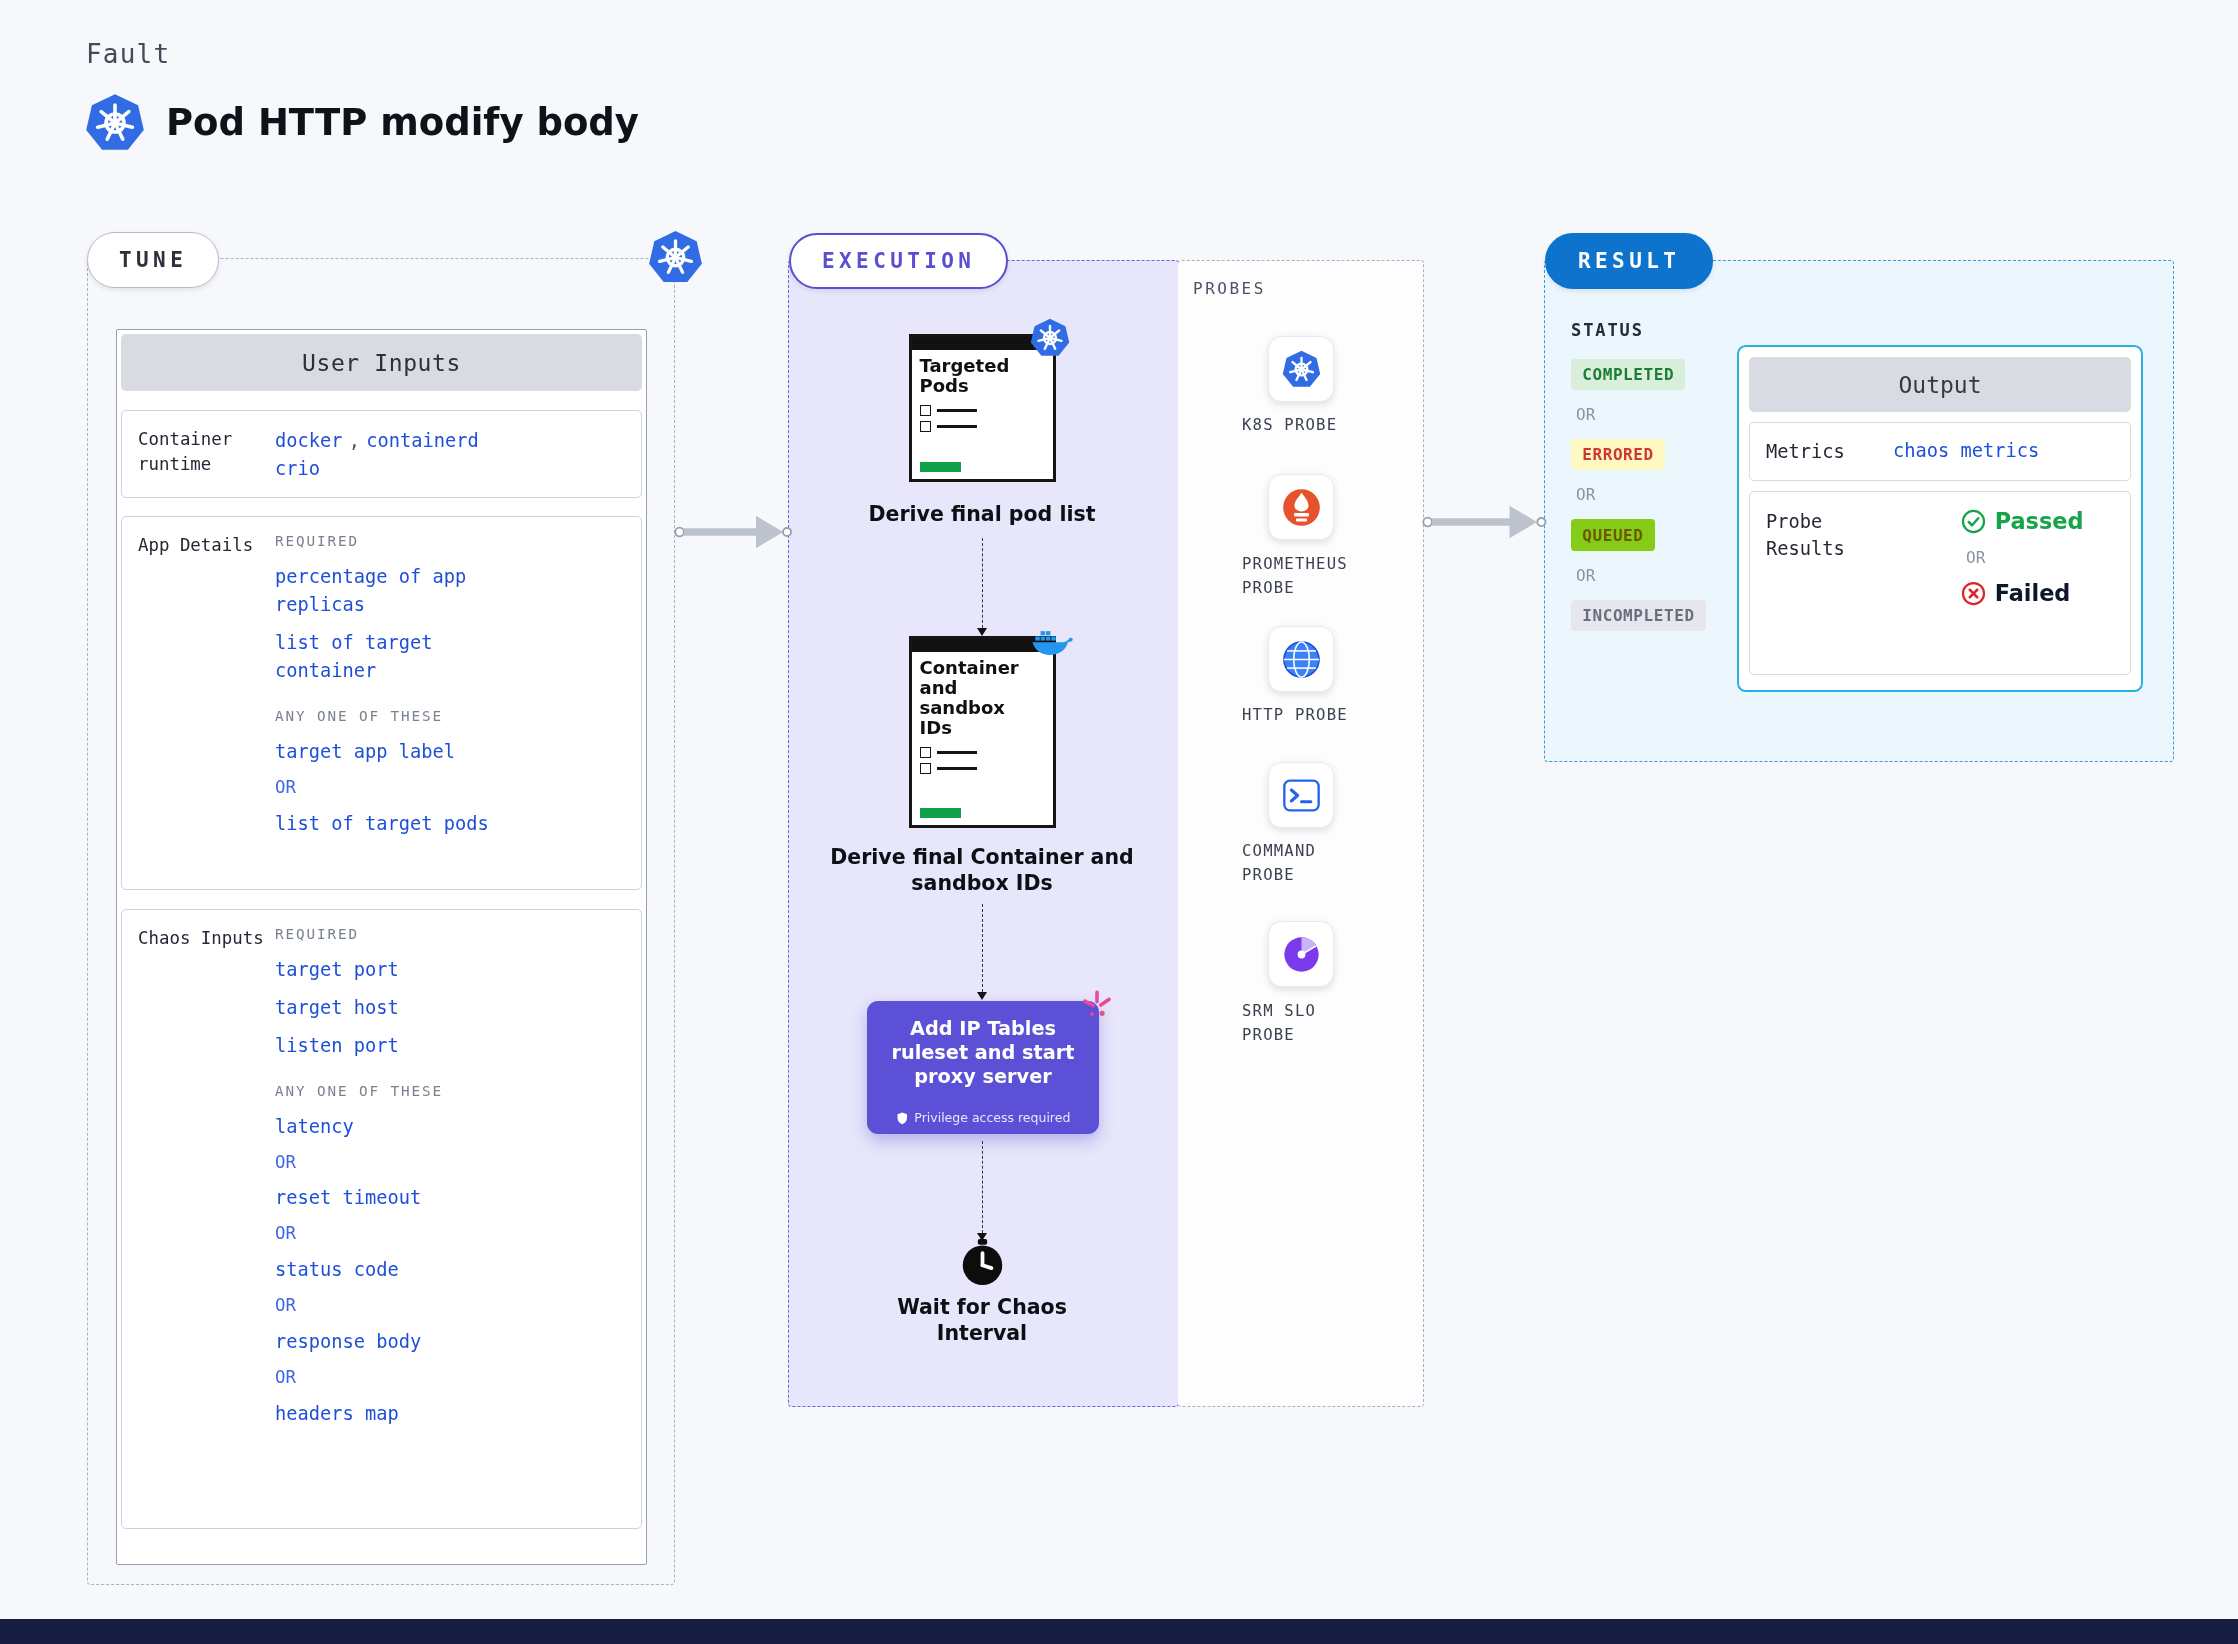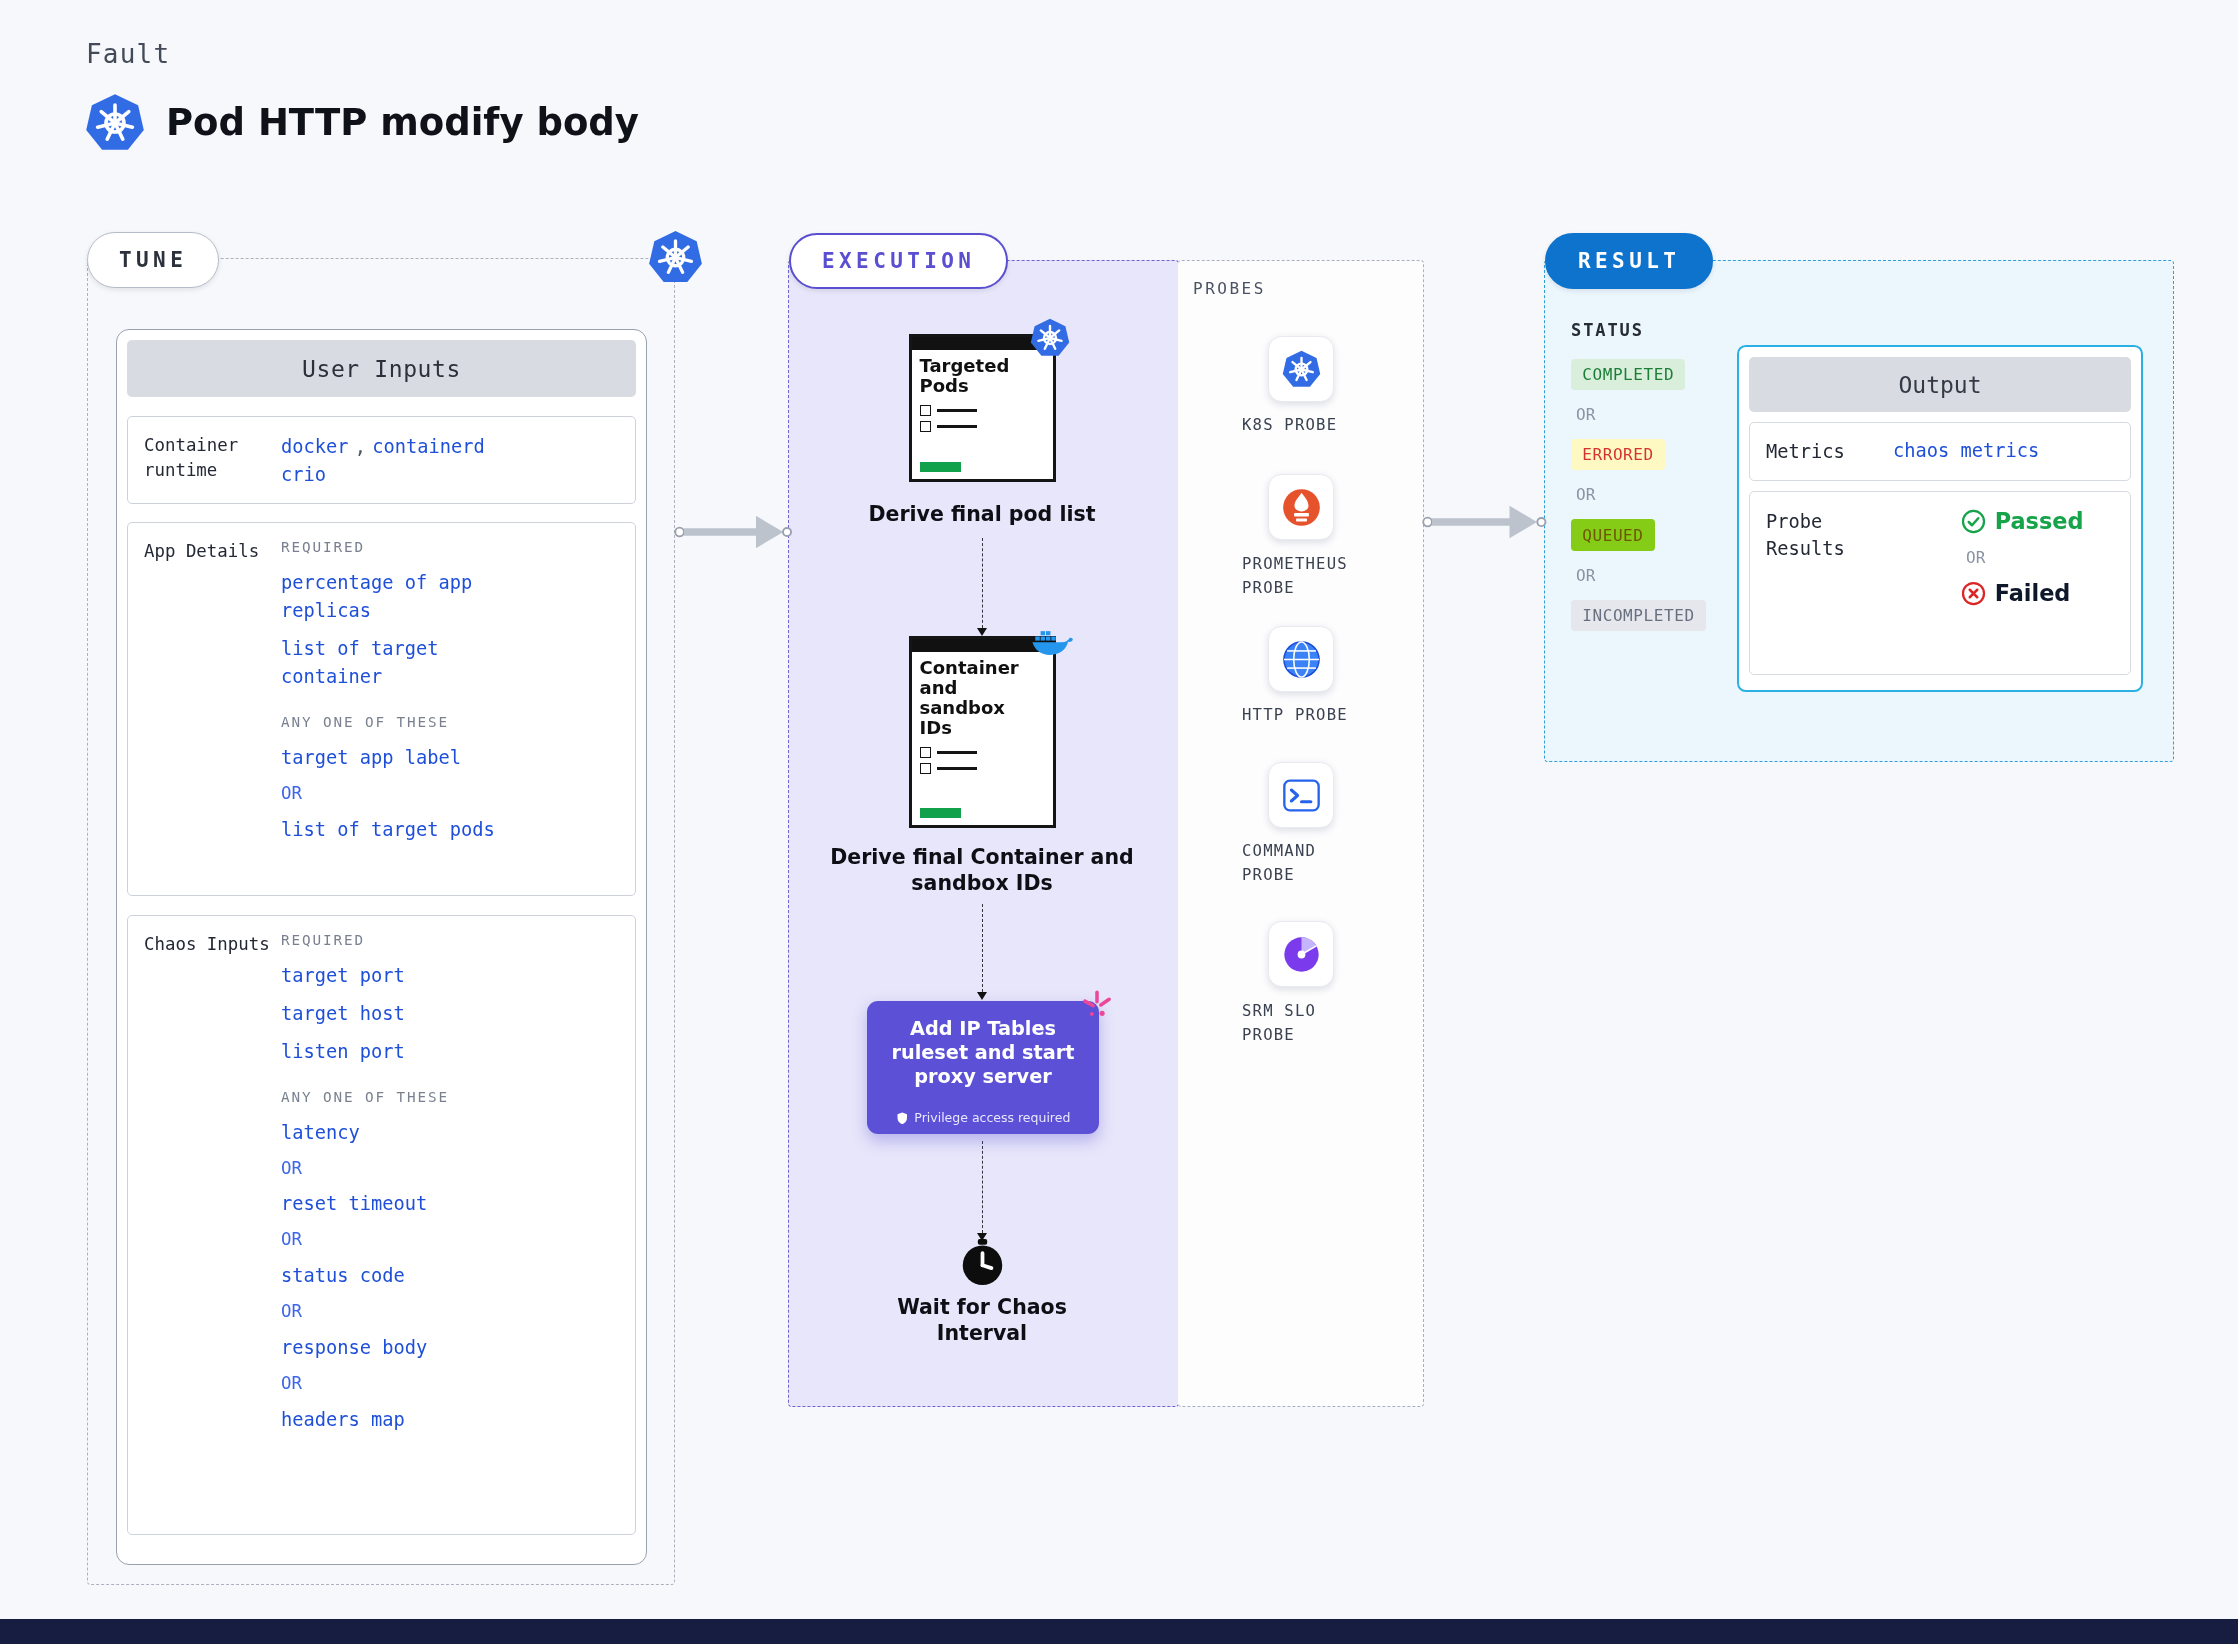--- a/index.html
+++ b/index.html
@@ -24,21 +24,21 @@
   .pill-result{background:#0d73cd;border:2.5px solid #0d73cd;color:#fff}
 
   
   .dash-box{position:absolute;border-radius:3.7px}
   .tune-box{border:1.9px dashed #abb1bd}
   .exec-box{background:#e7e6fa;border:1.9px dashed #6f63d2}
   .probes-box{background:#fdfdfe;border:1.9px dashed #a9aec6;border-left:none}
   .result-box{background:#ecf6fd;border:1.9px dashed #2f9fd9}
 
   
-  .card{background:#fff;border:1.9px solid #9aa1ae;border-radius:13px;padding:10px;z-index:2}
+  .card{background:#fff;border:1.9px solid #9aa1ae;border-radius:2px;padding:4px;z-index:2}
   .card-header{height:57px;background:#d8dbe2;border-radius:5px;display:flex;align-items:center;
                justify-content:center;font-size:23px;color:#2b303a;letter-spacing:0.6px}
   .subbox{border:1.2px solid #ced2da;border-radius:5px;margin-top:18.7px;display:flex;background:#fff}
   .sub-label{flex:0 0 153px;padding:16px 6.2px 0 16px;font-size:17.4px;color:#232834;line-height:1.45}
   .sub-values{flex:1;padding:16px 10px 15px 0}
   .code{font-size:18.7px;color:#1e4fd9;line-height:1.5}
   .code-line{display:flex;align-items:baseline}
   .sep{font-size:18.7px;color:#4a5160;margin:0 6.2px}
   .val{max-width:230px;margin-bottom:10px}
   .caps{font-size:14.3px;color:#798190;letter-spacing:1.9px;margin-bottom:13.7px}
@@ -71,21 +71,21 @@
   .probe-card{width:66px;height:66px;background:#fff;border:0.6px solid #e8eaf0;border-radius:13.7px;
               display:flex;align-items:center;justify-content:center;
               box-shadow:0 2.5px 7.5px rgba(40,50,80,.14)}
   .probe-icon{width:39px;height:39px}
   .probe-label{width:118px;text-align:left;font-size:15.6px;color:#3a4150;
                letter-spacing:1.2px;line-height:1.55}
 
   
   .status-col{display:flex;flex-direction:column;align-items:flex-start}
   .status-heading{font-size:17px;font-weight:bold;color:#262b35;letter-spacing:1.9px;margin-bottom:18.7px}
-  .badge{display:inline-flex;padding:6.2px 11.2px;border-radius:3.7px;font-weight:normal;font-size:16px;
+  .badge{display:inline-flex;padding:6.2px 11.2px;border-radius:3.7px;font-weight:bold;font-size:16px;
          letter-spacing:0.6px;margin-bottom:15px}
   .badge-green{background:#d9efdc;color:#1b7e36}
   .badge-red{background:#fef9c3;color:#d23434}
   .badge-yellow{background:#84cc16;color:#6e5600}
   .badge-gray{background:#e5e7ec;color:#687080}
   .or-gray{font-size:16px;color:#8a93a2;margin:0 0 15px 5px}
 
   .output-card{position:absolute;background:#fff;border:2.5px solid #2bb0e4;border-radius:8.7px;
                padding:10px;z-index:3}
   .output-header{height:55px;background:#d8dbe2;border-radius:5px;display:flex;align-items:center;

